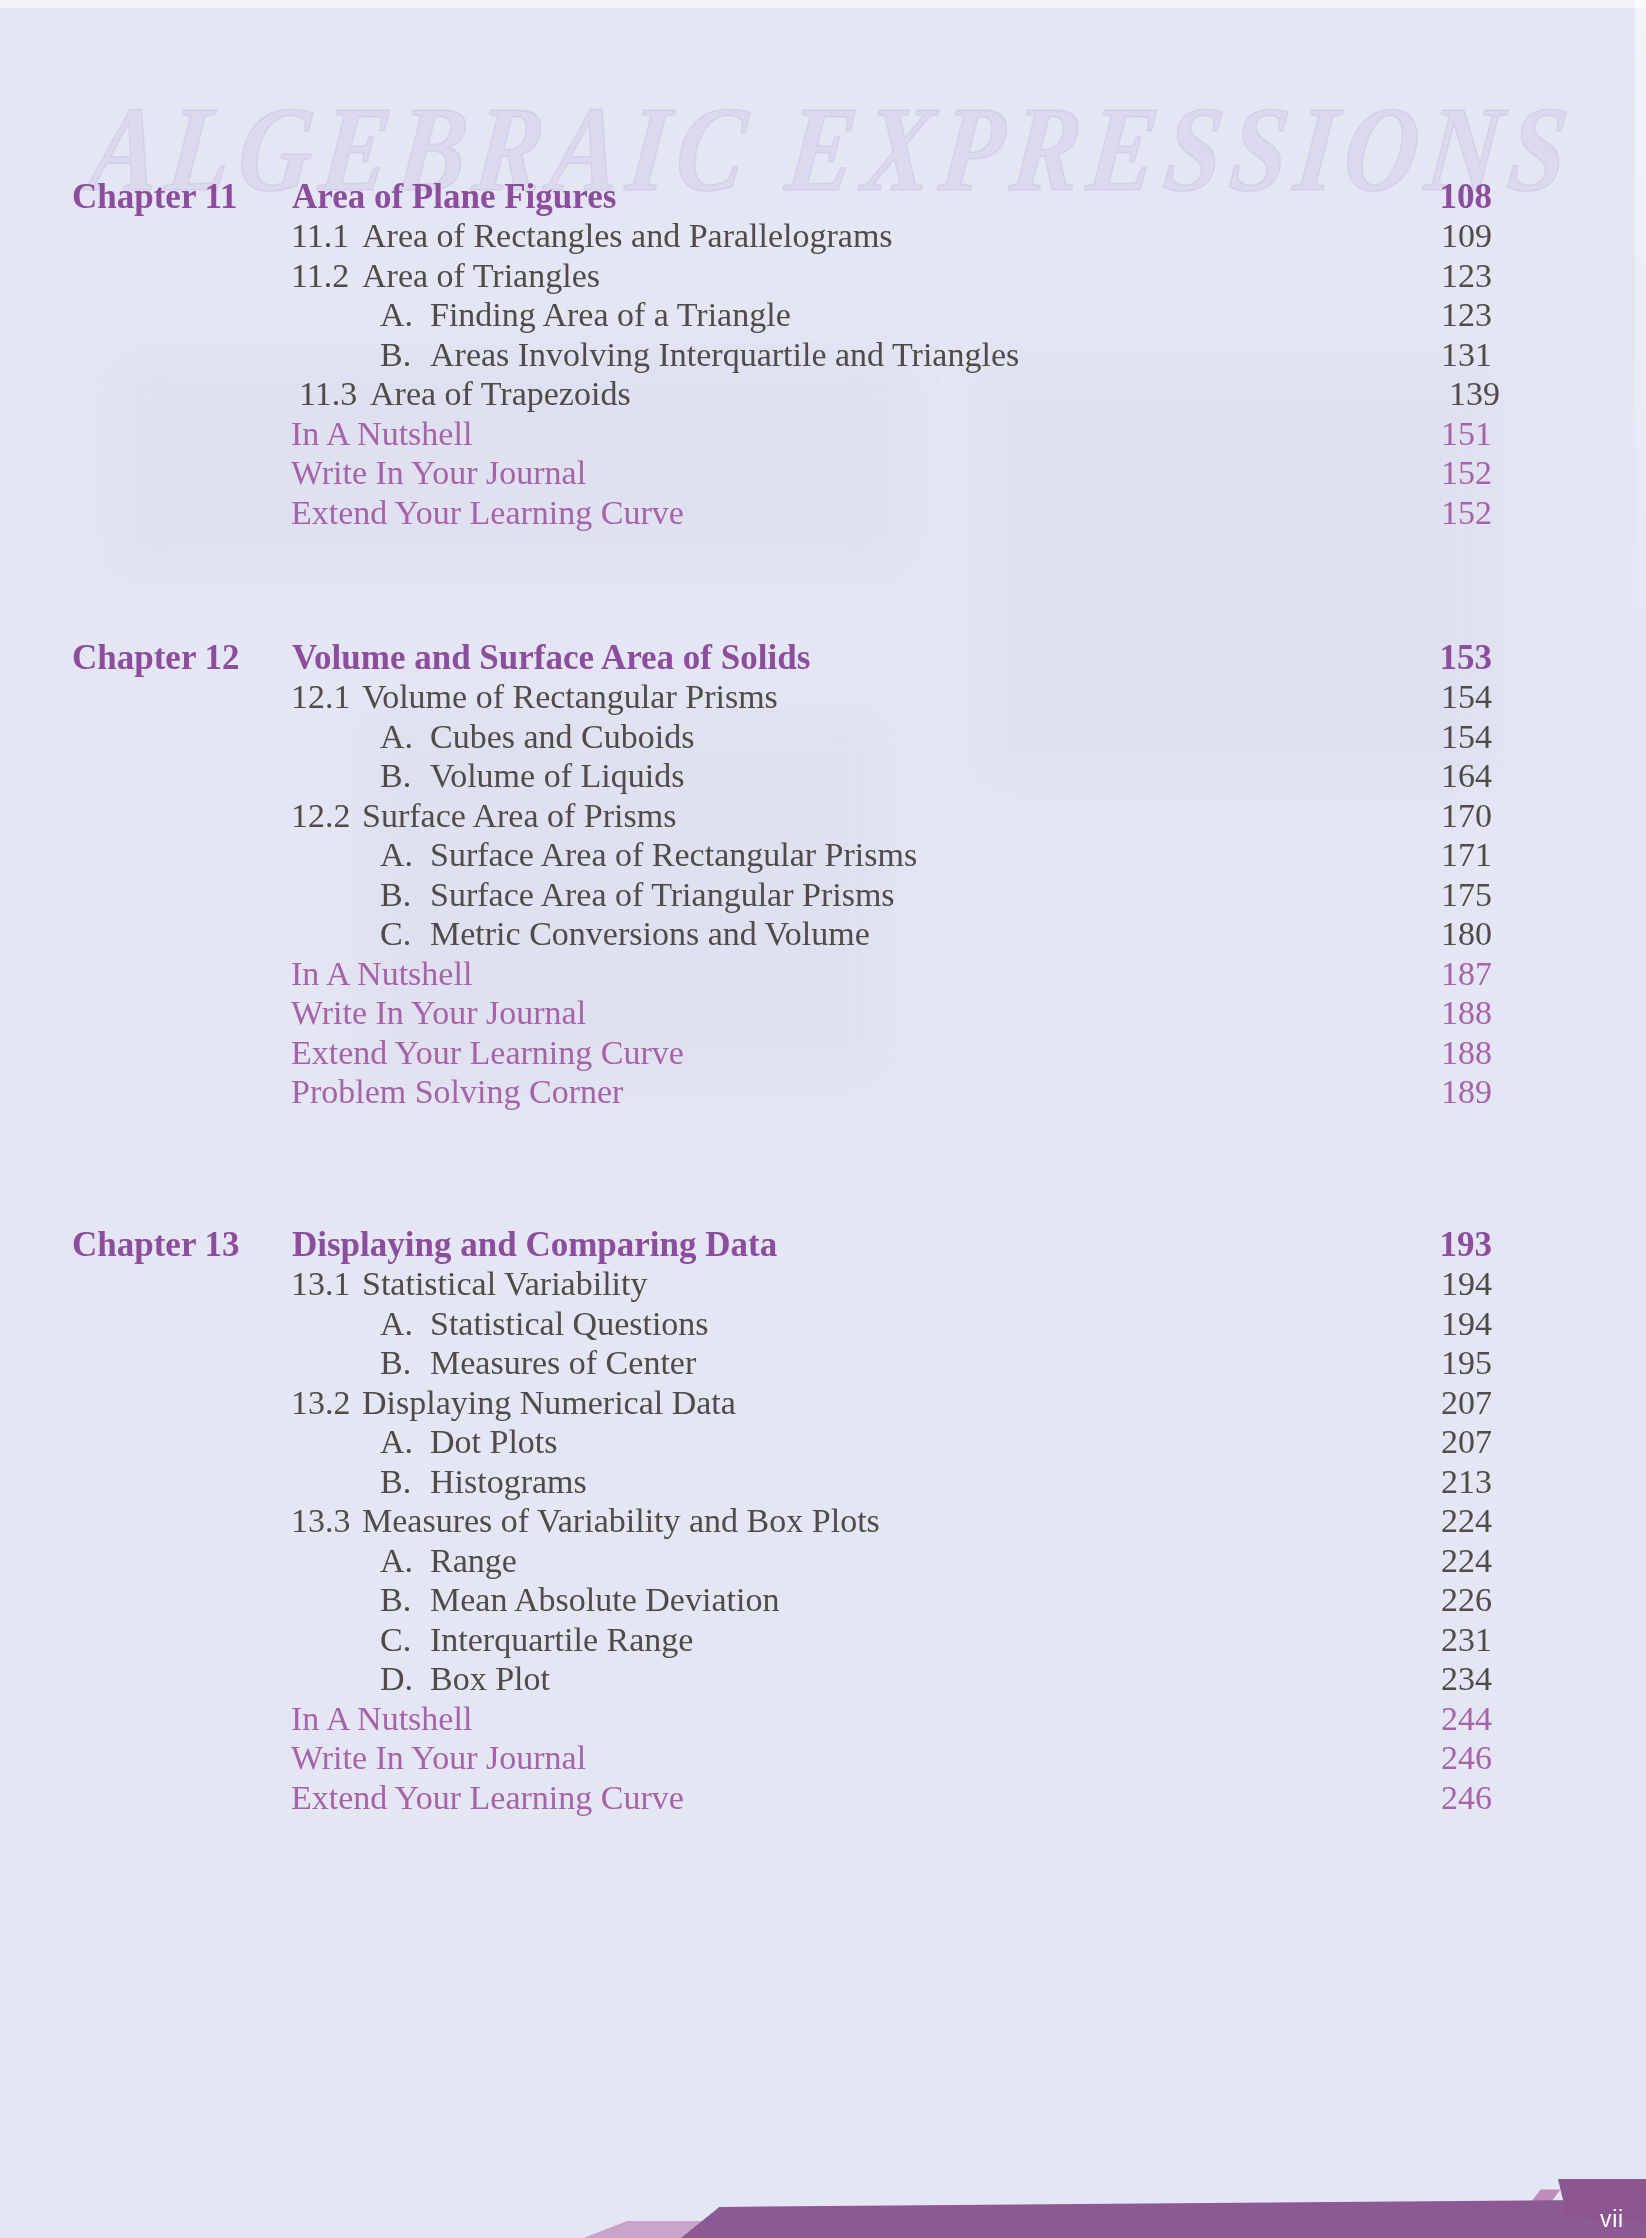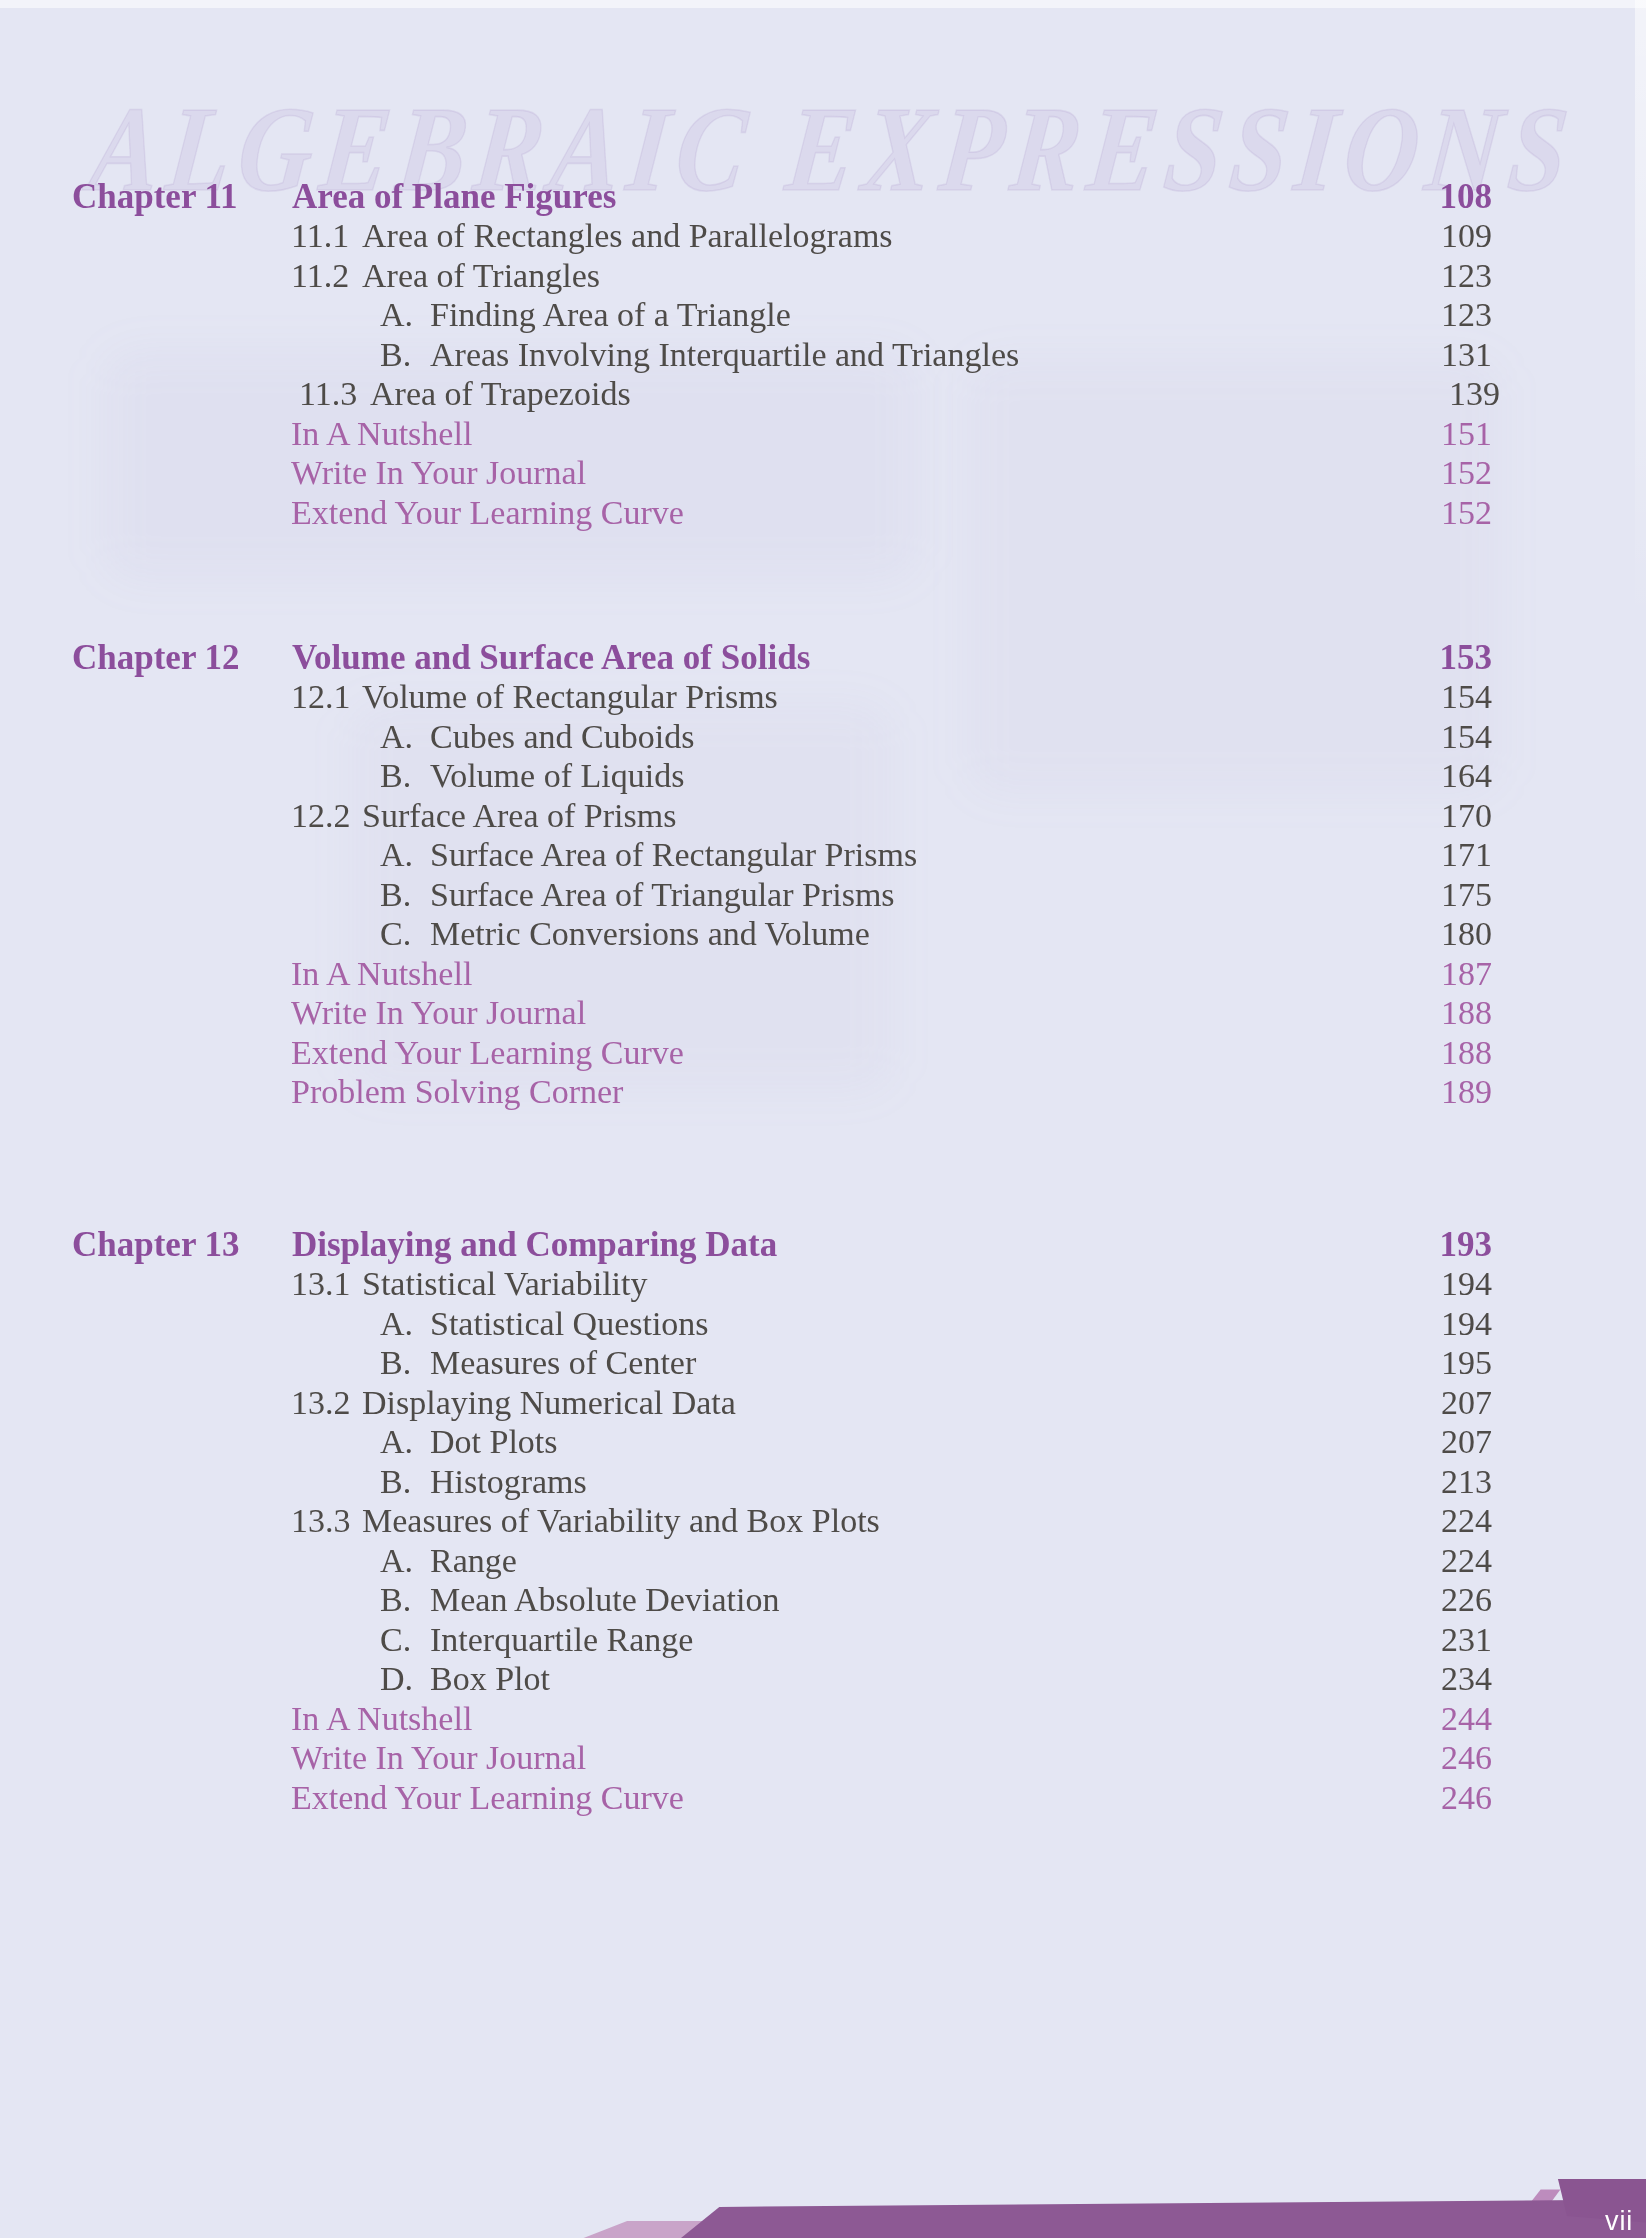--- a/index.html
+++ b/index.html
@@ -44,23 +44,23 @@
   .pg-body{color:var(--body-text,#4e4b48);}
   .pg-special{color:var(--special-purple,#a763a7);}
   .pg-answers{color:var(--answers-purple,#8f6ba3);}
   
   .band{position:absolute;left:0;top:0;width:1646px;height:2239px;pointer-events:none;}
   .band .ledge {fill:var(--band-ledge,#c9a4c9);}
   .band .main  {fill:var(--band-main,#8d5994);}
   .band .block {fill:var(--band-block,#8a5591);}
   .band .accent{fill:var(--band-accent,#bd8cbd);}
   .folio{
-    position:absolute;right:13px;top:2206px;
+    position:absolute;right:22px;top:2206px;
     font-family:"Liberation Sans", sans-serif;
-    font-size:27px;color:var(--footer-text,#ffffff);
+    font-size:23px;color:var(--footer-text,#ffffff);
     letter-spacing:0.8px;
   }
 </style>
 </head>
 <body>
 
 <div class="page" style="--bg: #e4e6f3; --chapter-purple: #8c4e9c; --body-text: #4e4b48; --special-purple: #a763a7; --answers-purple: #8f6ba3; --band-main: #8d5994; --band-block: #8a5591; --band-accent: #bd8cbd; --band-ledge: #c9a4c9; --footer-text: #ffffff;">
 
   <div class="watermark">ALGEBRAIC EXPRESSIONS</div>
 

